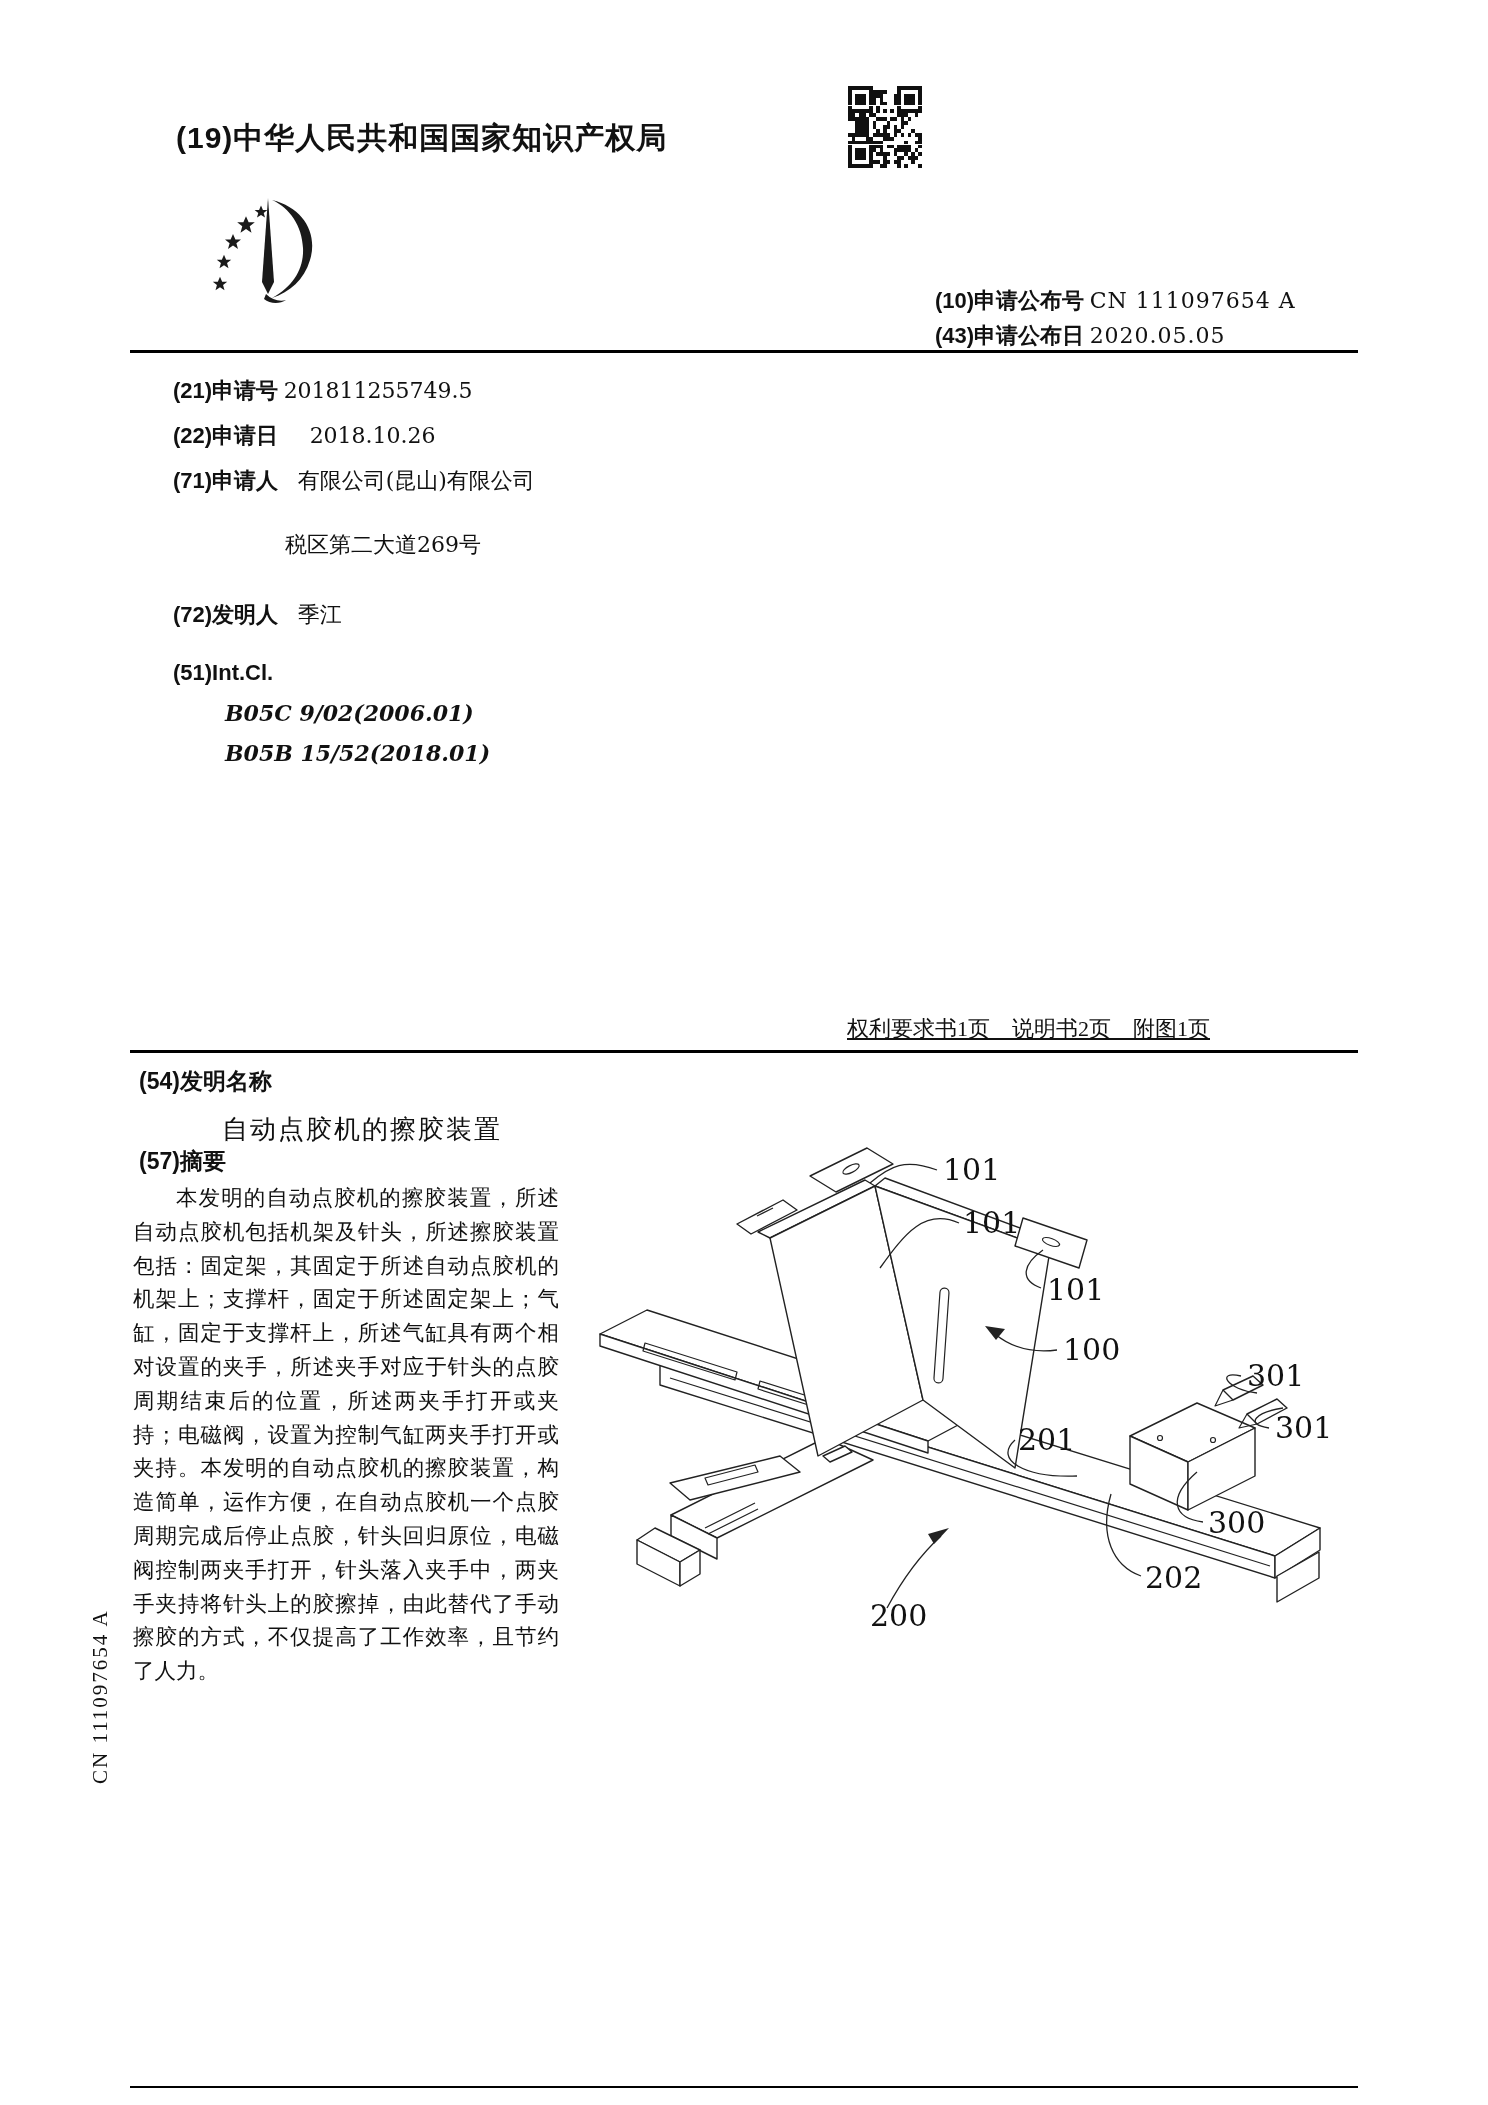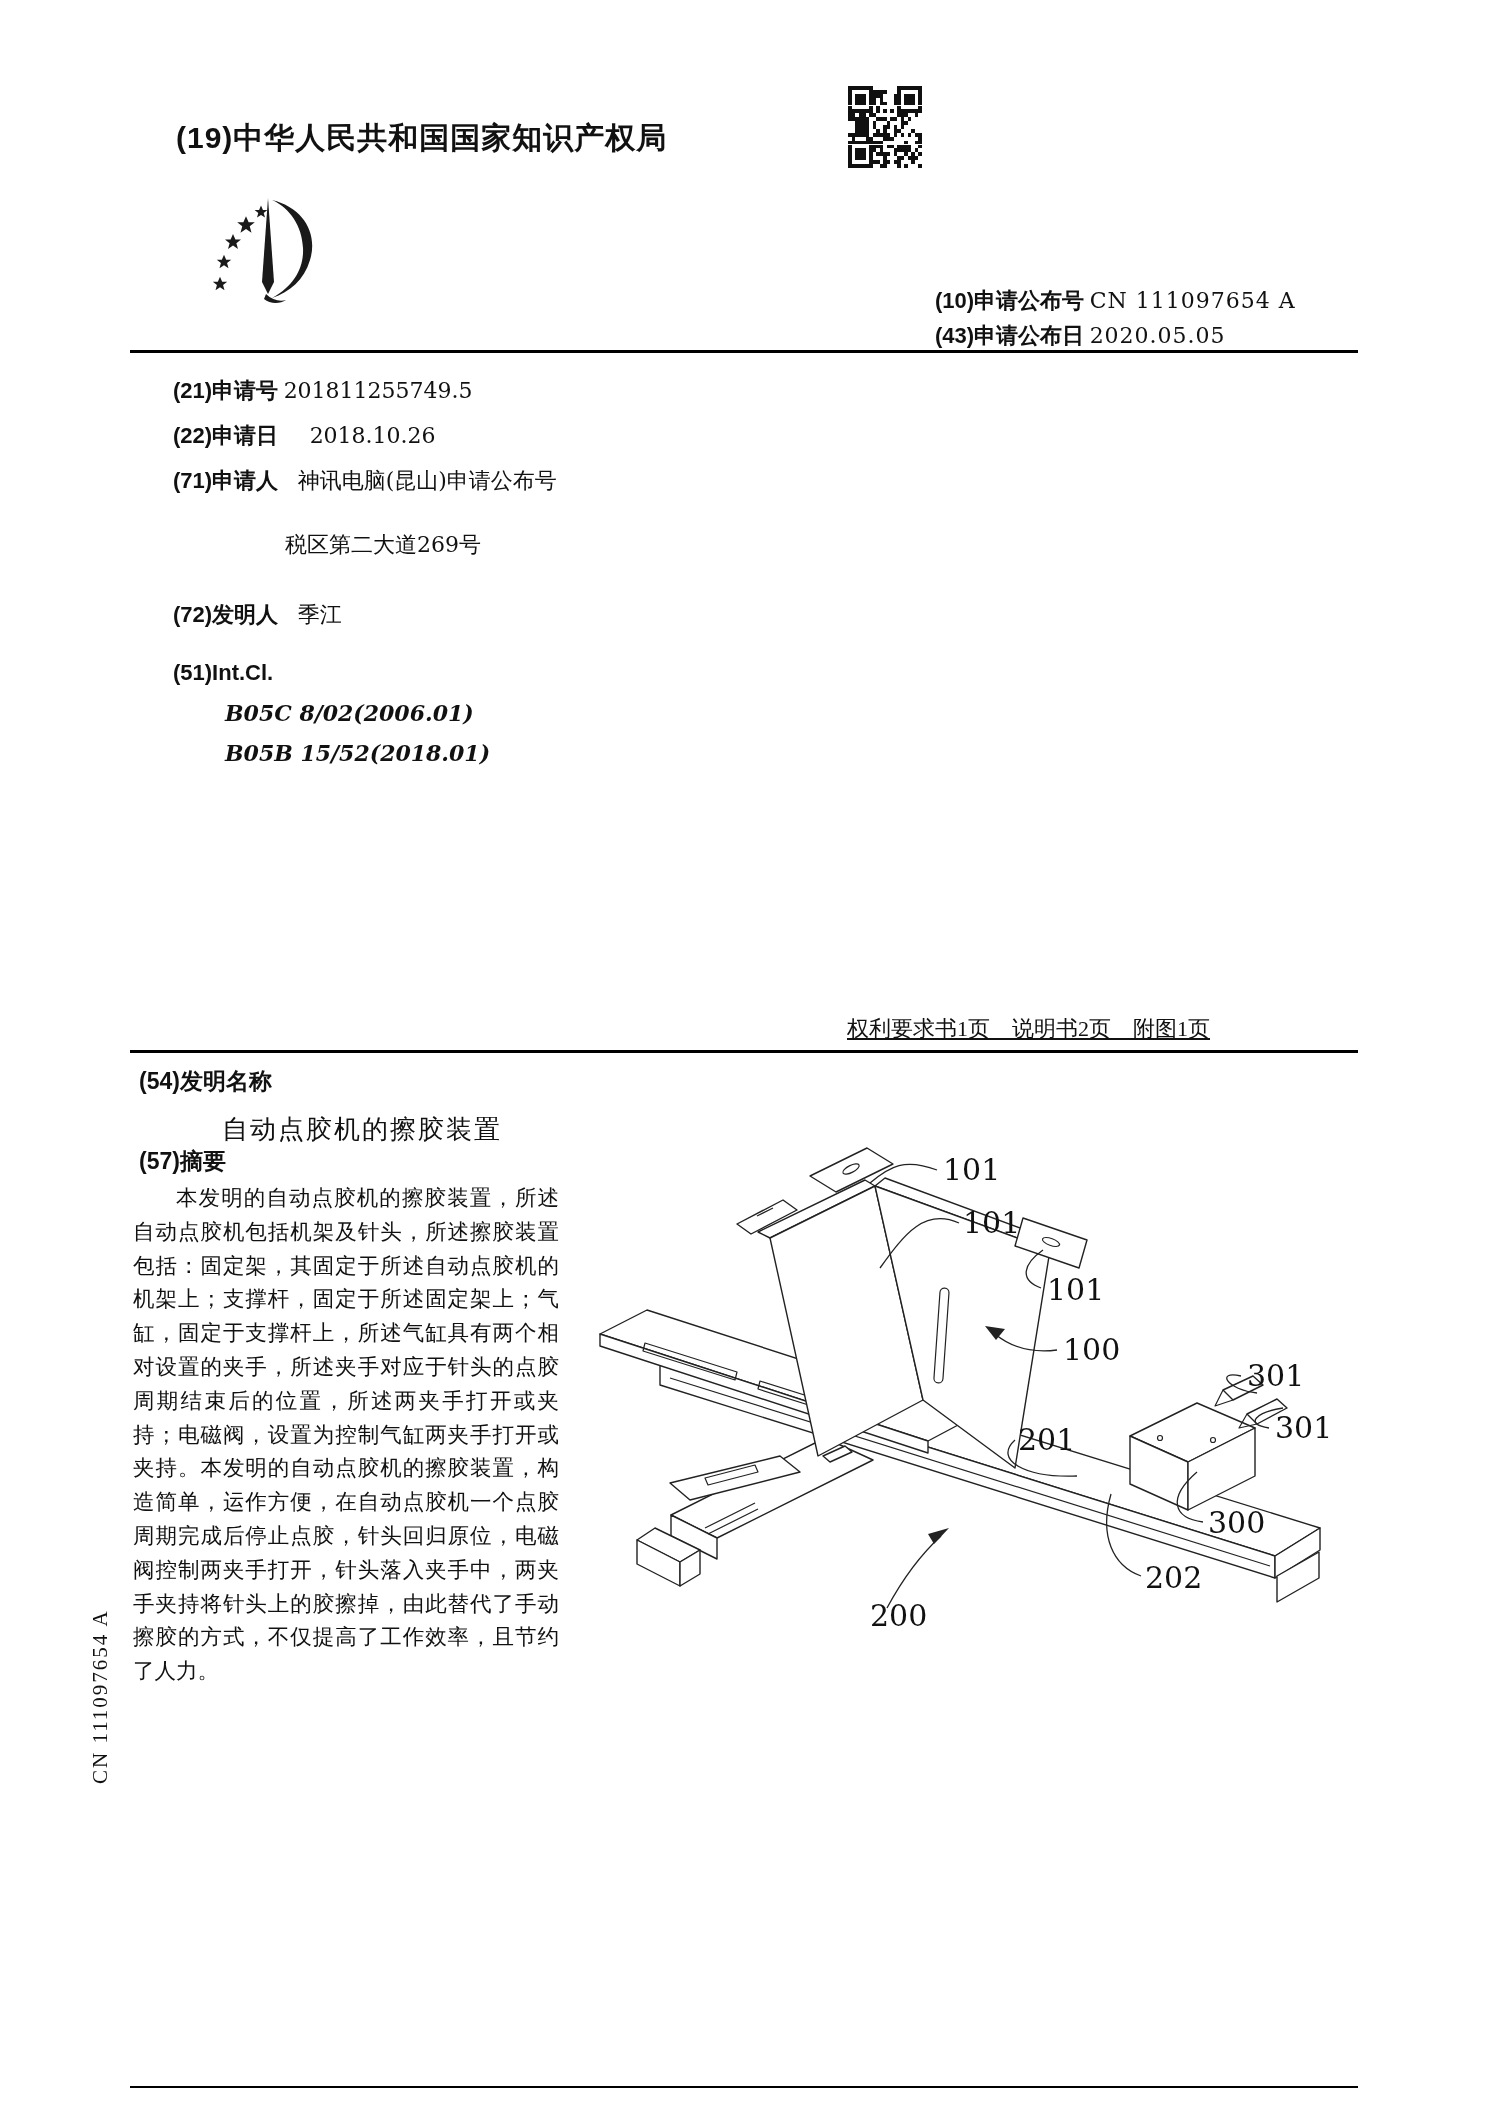--- a/index.html
+++ b/index.html
@@ -323,31 +323,31 @@
     <span class="bibval" style="">201811255749.5</span>
   </div>
 
   <div class="abs bibrow" style="left:173px;top:421px">
     <span class="biblabel">(22)申请日</span>
     <span class="bibval" style="margin-left:26px">2018.10.26</span>
   </div>
 
   <div class="abs bibrow" style="left:173px;top:466px">
     <span class="biblabel">(71)申请人</span>
-    <span class="bibval" style="margin-left:14px">神讯电脑(昆山)申请公布号</span>
+    <span class="bibval" style="margin-left:14px">有限公司(昆山)有限公司</span>
   </div>
   <div class="abs bibrow bibval" style="left:285px;top:530px">税区第二大道269号</div>
 
   <div class="abs bibrow" style="left:173px;top:600px">
     <span class="biblabel">(72)发明人</span>
     <span class="bibval" style="margin-left:14px">季江</span>
   </div>
 
   <div class="abs bibrow biblabel" style="left:173px;top:660px">(51)Int.Cl.</div>
-  <div class="abs intcl" style="left:225px;top:700px">B05C 8/02(2006.01)</div>
+  <div class="abs intcl" style="left:225px;top:700px">B05C 9/02(2006.01)</div>
   <div class="abs intcl" style="left:225px;top:740px">B05B 15/52(2018.01)</div>
 
   <div class="abs pages">权利要求书1页　说明书2页　附图1页</div>
 
   <div class="abs rule" style="top:1050px;height:3px"></div>
 
   <div class="abs seclabel" style="top:1066px">(54)发明名称</div>
   <div class="abs invtitle">自动点胶机的擦胶装置</div>
   <div class="abs seclabel" style="top:1146px">(57)摘要</div>
 

